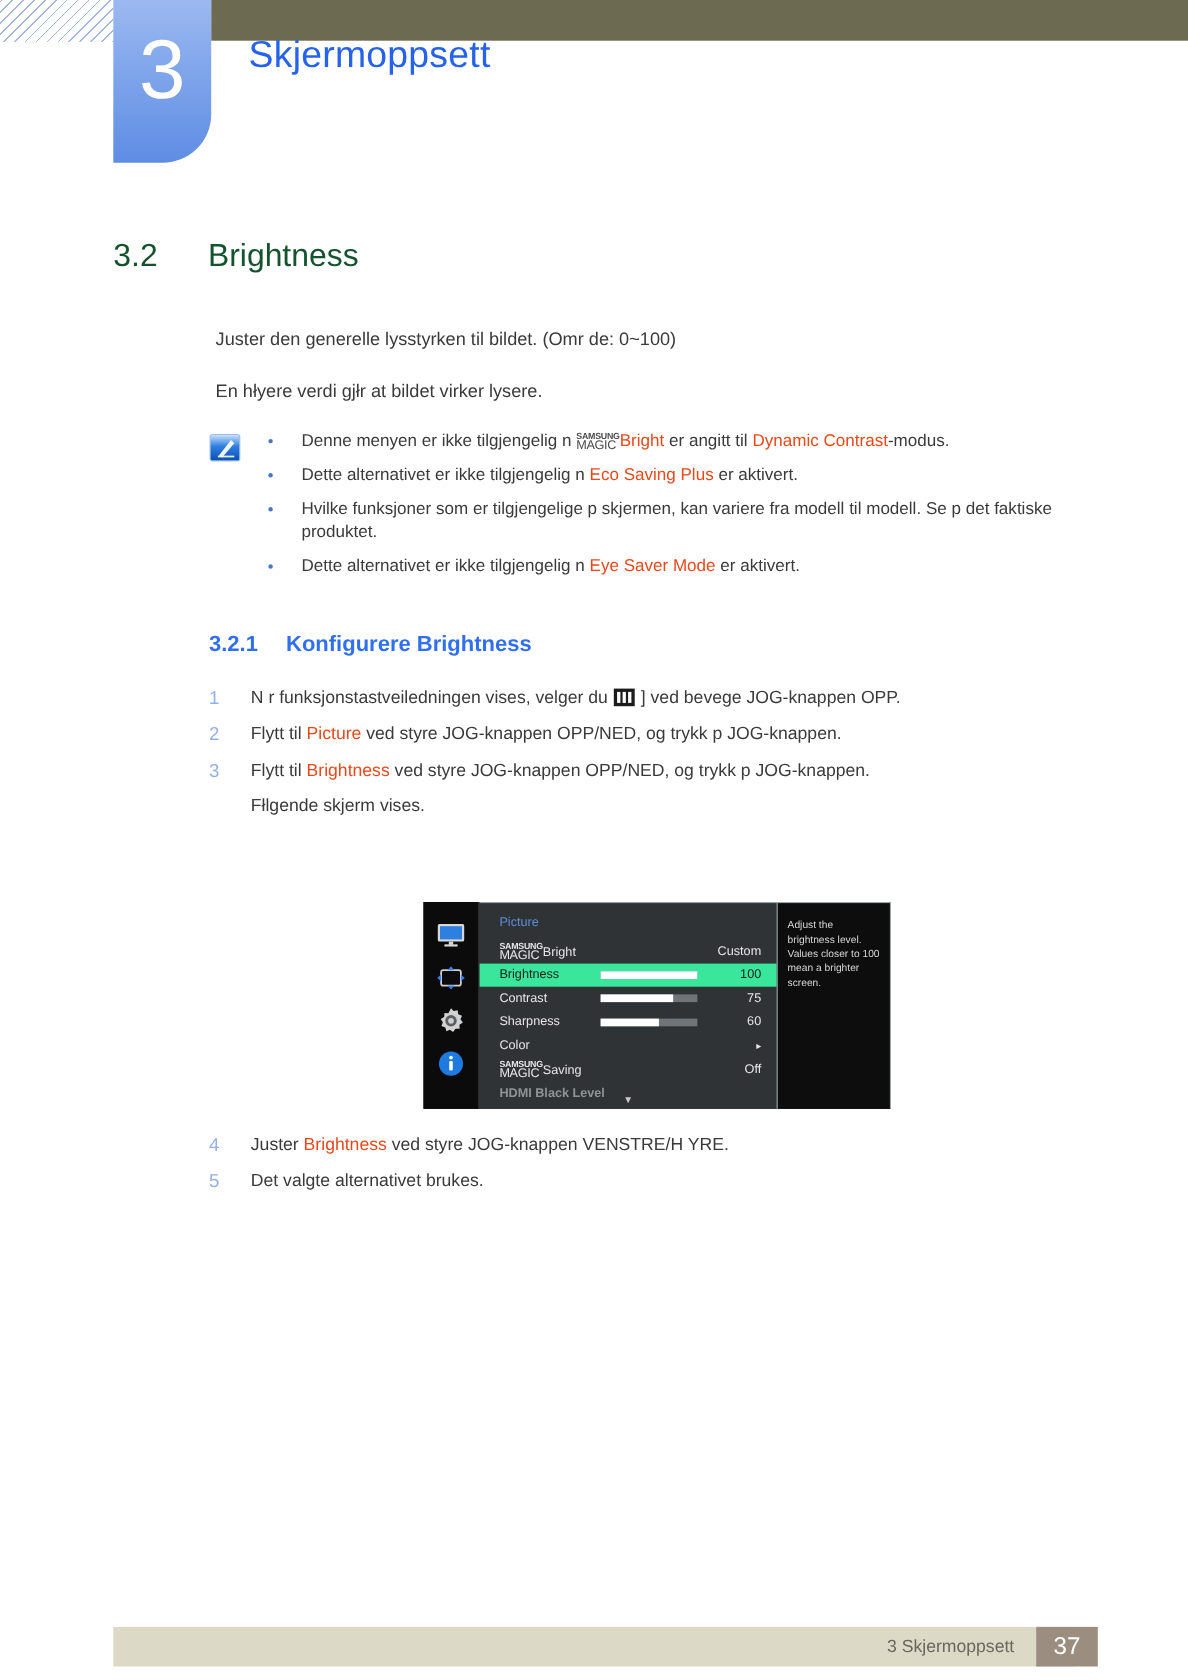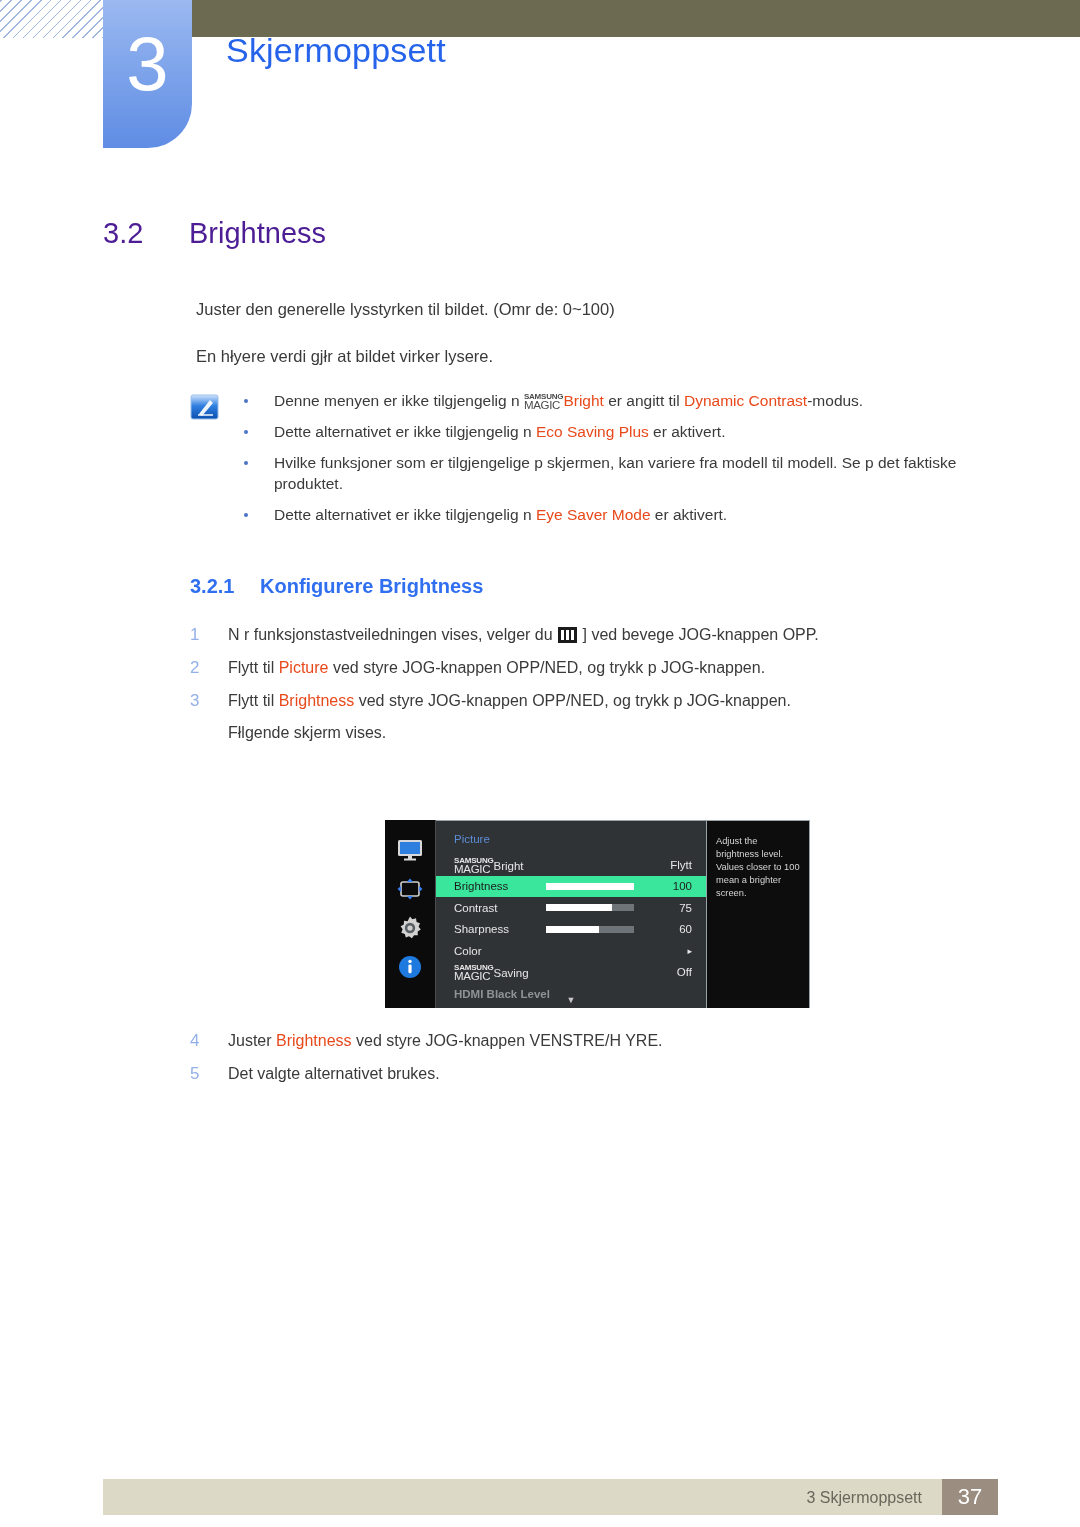--- a/index.html
+++ b/index.html
@@ -70,21 +70,21 @@
     color: #2563eb;
     letter-spacing: 0.2px;
   }
 
   
   .sec-h2 {
     position: absolute;
     top: 217px;
     left: 103px;
     font-size: 29px;
-    color: #4c1d95;
+    color: #14532d;
   }
   .sec-h2 .num { display: inline-block; width: 86px; }
 
   .sec-h3 {
     position: absolute;
     top: 575px;
     left: 190px;
     font-size: 20px;
     font-weight: bold;
     color: #2f6ff0;
@@ -448,21 +448,21 @@
     </div>
   </div>
 
   <div class="osd-main">
     <div class="osd-title">Picture</div>
     <div class="osd-rows">
 
       <div class="osd-row">
         <span class="rlabel"><span class="smagic" style="color:#e6e6e6"><span class="l1">SAMSUNG</span><span class="l2">MAGIC</span></span><span>Bright</span></span>
         <span class="rmid"></span>
-        <span class="rval">Flytt</span>
+        <span class="rval">Custom</span>
       </div>
 
       <div class="osd-row sel">
         <span class="rlabel">Brightness</span>
         <span class="rmid">
           <span class="slider">
               <span class="fill" id="fill-brightness" style="width: 100%;"></span>
             </span>
         </span>
         <span class="rval">100</span>

